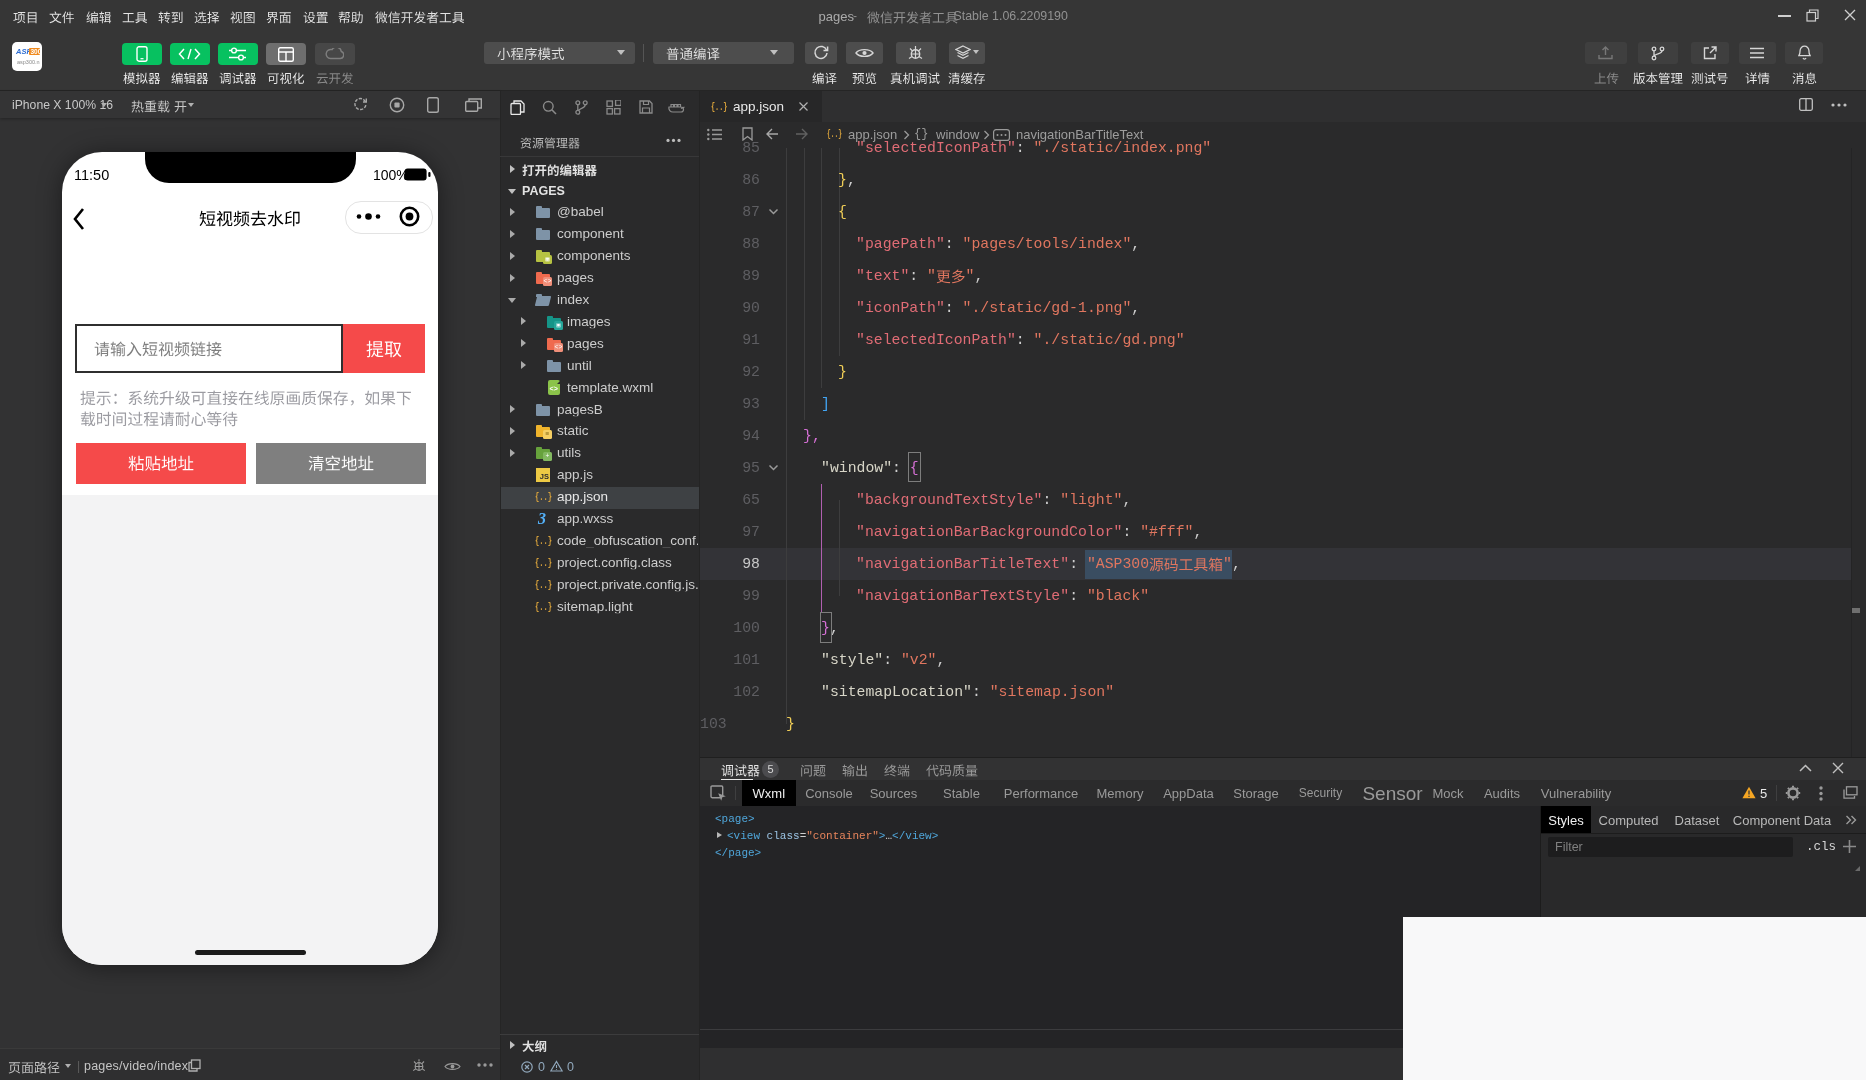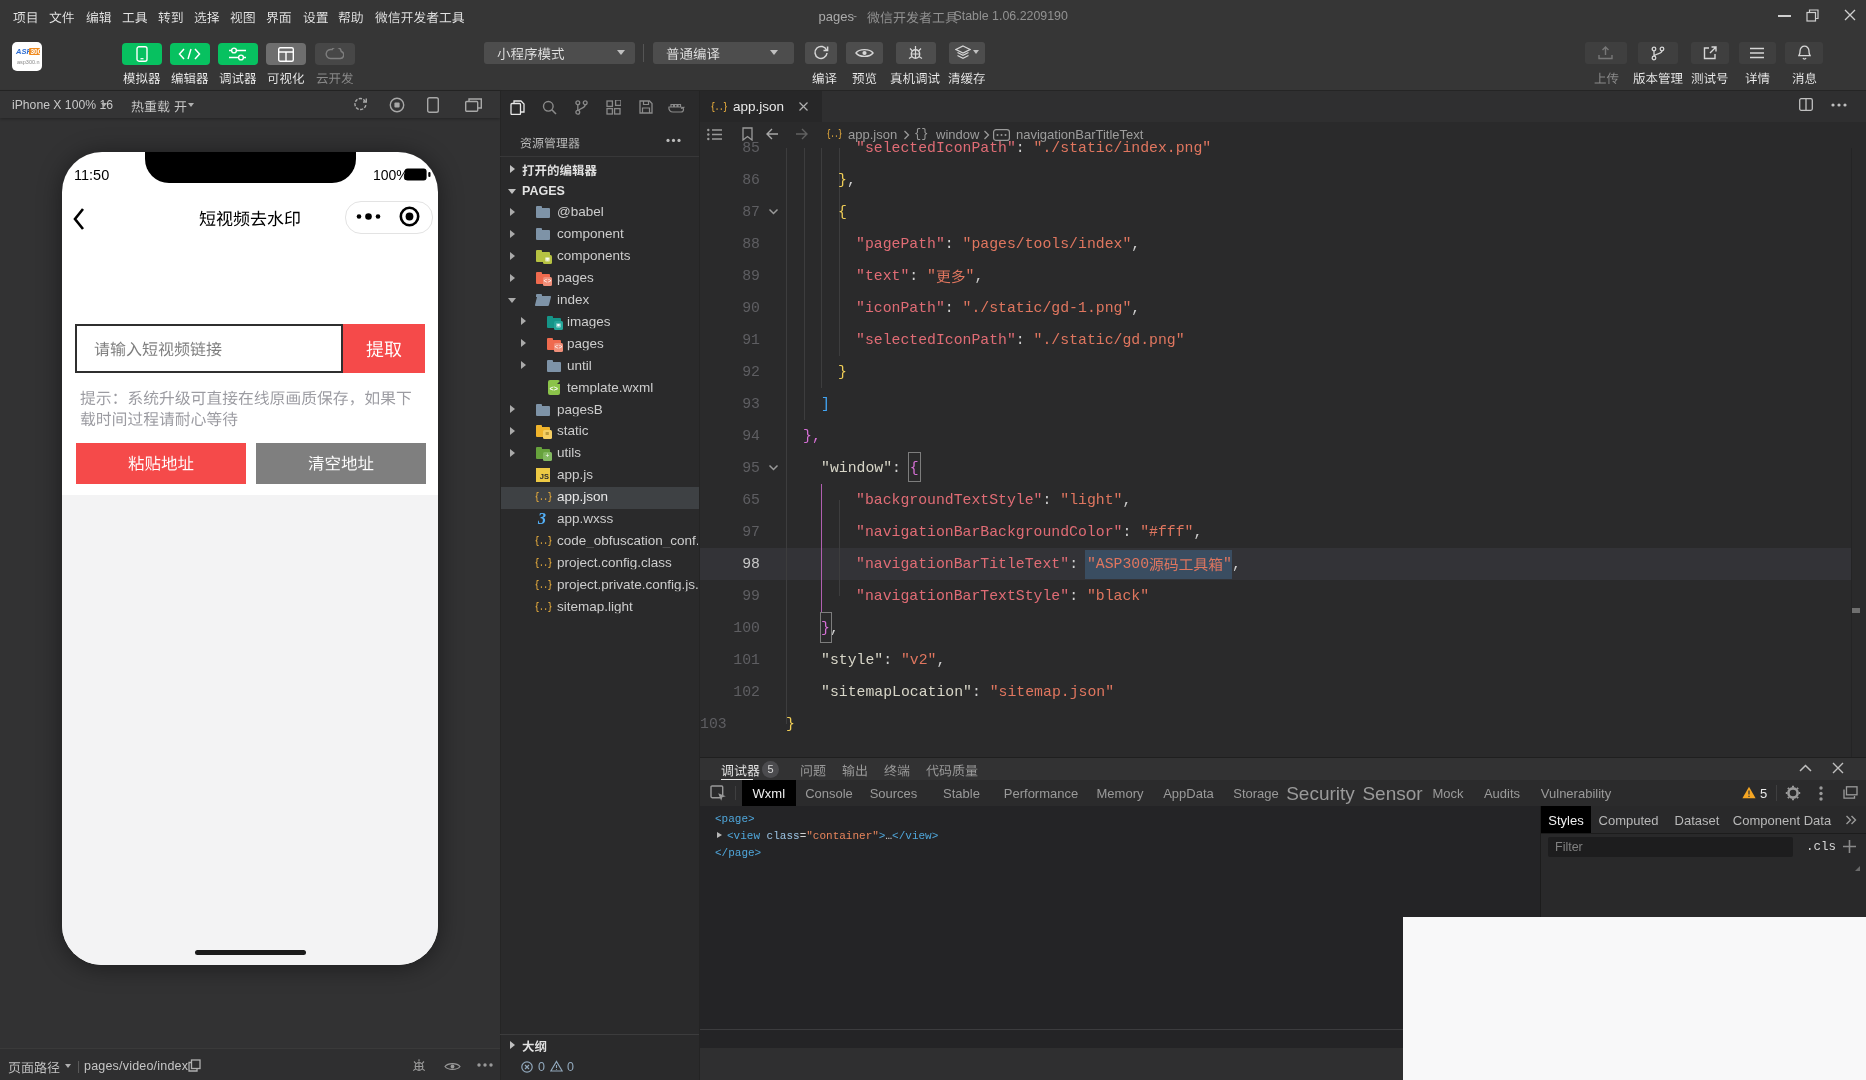--- a/index.html
+++ b/index.html
@@ -790,21 +790,21 @@
 <div class="a" style="left:735px;top:786px;width:1px;height:14px;background:#3f3f40"></div>
 <div class="a" style="left:741.8px;top:780px;width:54px;height:26px;background:#000"></div>
 <div class="a" style="left:768.8px;top:793px;transform:translate(-50%,-50%);font-family:'Liberation Sans',sans-serif;font-size:13px;font-weight:400;color:#f0f0f0;line-height:1;white-space:pre;">Wxml</div>
 <div class="a" style="left:829px;top:793px;transform:translate(-50%,-50%);font-family:'Liberation Sans',sans-serif;font-size:13px;font-weight:400;color:#9a9a9a;line-height:1;white-space:pre;">Console</div>
 <div class="a" style="left:893.5px;top:793px;transform:translate(-50%,-50%);font-family:'Liberation Sans',sans-serif;font-size:13px;font-weight:400;color:#9a9a9a;line-height:1;white-space:pre;">Sources</div>
 <div class="a" style="left:961.5px;top:793px;transform:translate(-50%,-50%);font-family:'Liberation Sans',sans-serif;font-size:13px;font-weight:400;color:#9a9a9a;line-height:1;white-space:pre;">Stable</div>
 <div class="a" style="left:1041px;top:793px;transform:translate(-50%,-50%);font-family:'Liberation Sans',sans-serif;font-size:13px;font-weight:400;color:#9a9a9a;line-height:1;white-space:pre;">Performance</div>
 <div class="a" style="left:1120px;top:793px;transform:translate(-50%,-50%);font-family:'Liberation Sans',sans-serif;font-size:13px;font-weight:400;color:#9a9a9a;line-height:1;white-space:pre;">Memory</div>
 <div class="a" style="left:1188.5px;top:793px;transform:translate(-50%,-50%);font-family:'Liberation Sans',sans-serif;font-size:13px;font-weight:400;color:#9a9a9a;line-height:1;white-space:pre;">AppData</div>
 <div class="a" style="left:1256px;top:793px;transform:translate(-50%,-50%);font-family:'Liberation Sans',sans-serif;font-size:13px;font-weight:400;color:#9a9a9a;line-height:1;white-space:pre;">Storage</div>
-<div class="a" style="left:1320.5px;top:793px;transform:translate(-50%,-50%);font-family:'Liberation Sans',sans-serif;font-size:19px;font-weight:400;color:#9a9a9a;line-height:1;white-space:pre;">Security</div>
+<div class="a" style="left:1320.5px;top:793px;transform:translate(-50%,-50%);font-family:'Liberation Sans',sans-serif;font-size:12px;font-weight:400;color:#9a9a9a;line-height:1;white-space:pre;">Security</div>
 <div class="a" style="left:1392.5px;top:793px;transform:translate(-50%,-50%);font-family:'Liberation Sans',sans-serif;font-size:19px;font-weight:400;color:#9a9a9a;line-height:1;white-space:pre;">Sensor</div>
 <div class="a" style="left:1448px;top:793px;transform:translate(-50%,-50%);font-family:'Liberation Sans',sans-serif;font-size:13px;font-weight:400;color:#9a9a9a;line-height:1;white-space:pre;">Mock</div>
 <div class="a" style="left:1502px;top:793px;transform:translate(-50%,-50%);font-family:'Liberation Sans',sans-serif;font-size:13px;font-weight:400;color:#9a9a9a;line-height:1;white-space:pre;">Audits</div>
 <div class="a" style="left:1576px;top:793px;transform:translate(-50%,-50%);font-family:'Liberation Sans',sans-serif;font-size:13px;font-weight:400;color:#9a9a9a;line-height:1;white-space:pre;">Vulnerability</div>
 <svg class="a" style="left:1742px;top:786px;" width="14" height="13" viewBox="0 0 14 13">
       <path d="M7 0.8 L13.6 12.2 H0.4 Z" fill="#f5a623"></path>
       <path d="M7 4.5 V8.5 M7 9.8 V11" stroke="#3a3a3a" stroke-width="1.3"></path>
     </svg>
 <div class="a" style="left:1760px;top:793px;transform:translateY(-50%);font-family:'Liberation Sans',sans-serif;font-size:13px;font-weight:400;color:#e8e8e8;line-height:1;white-space:pre;">5</div>
 <div class="a" style="left:1776px;top:785px;width:1px;height:16px;background:#3f3f40"></div>

